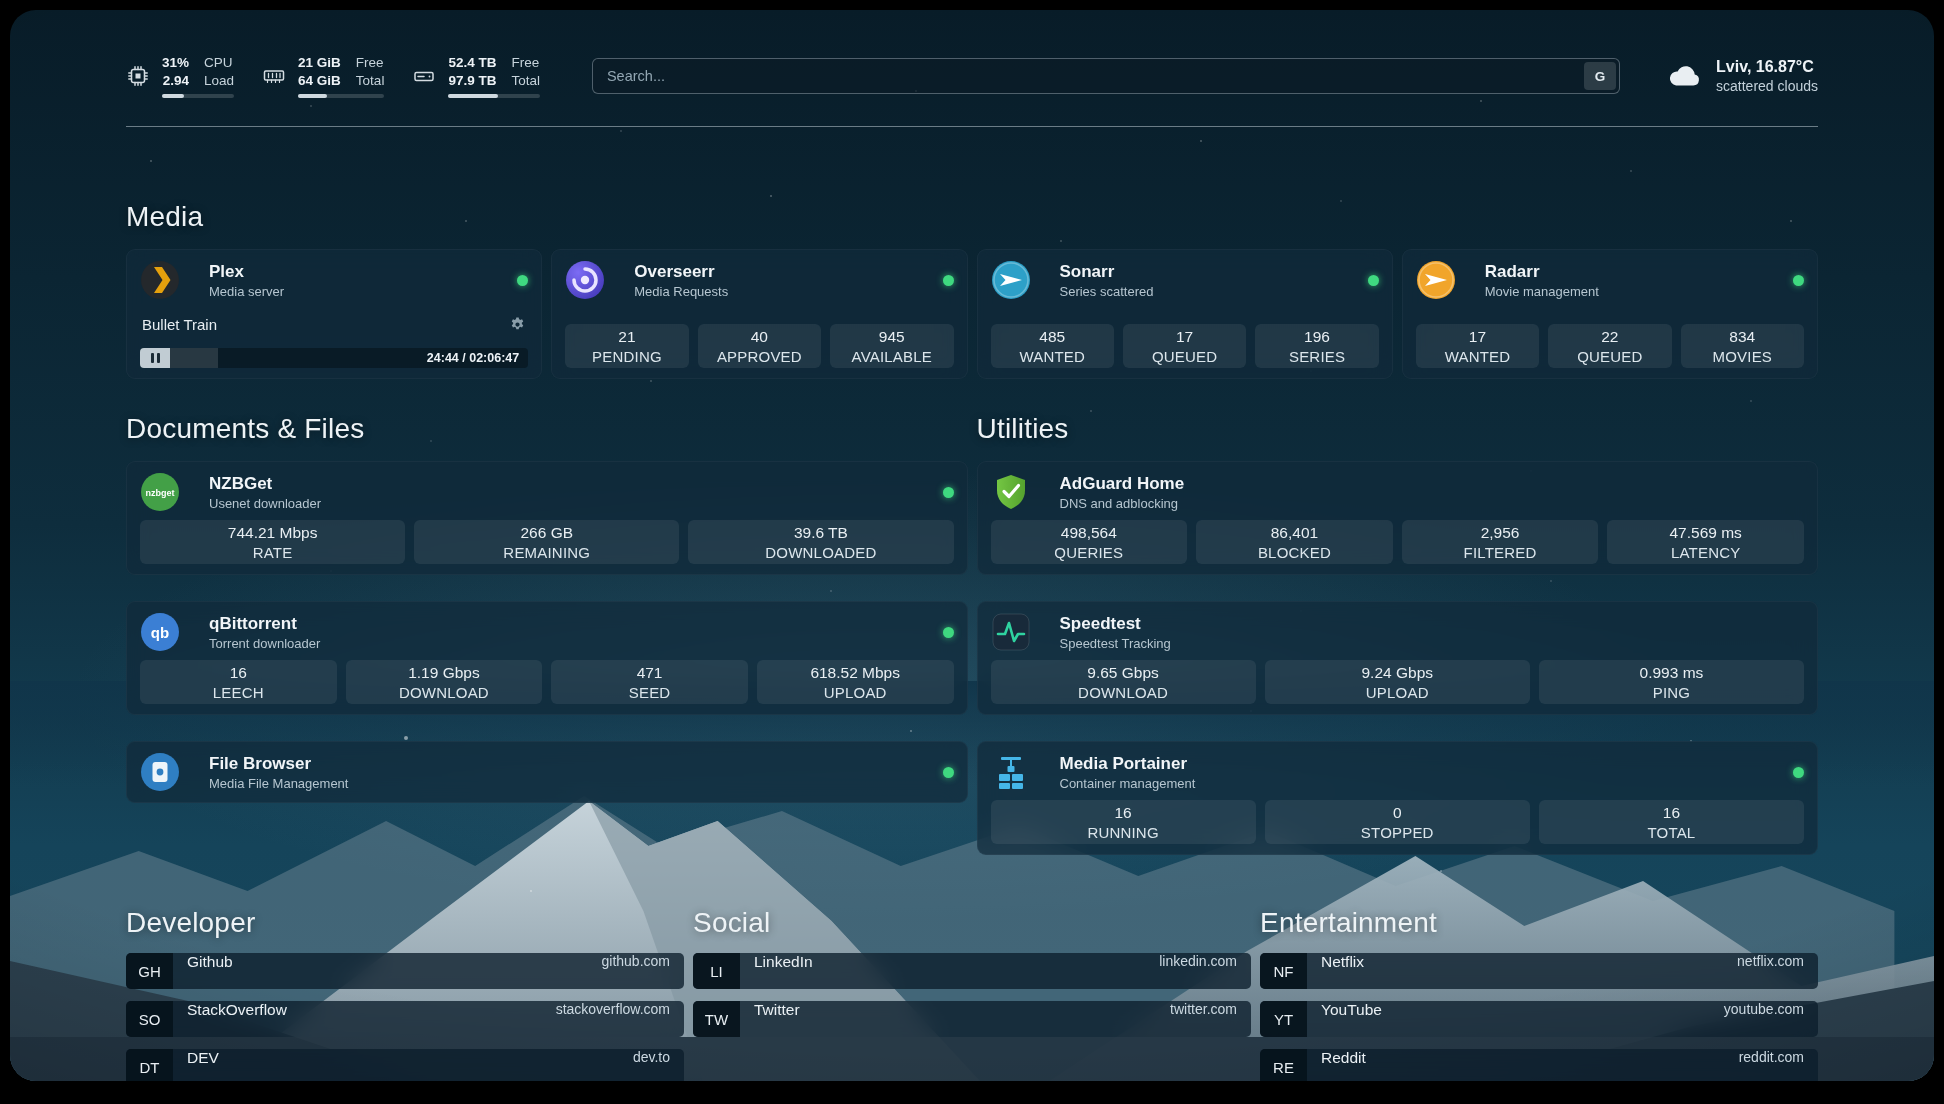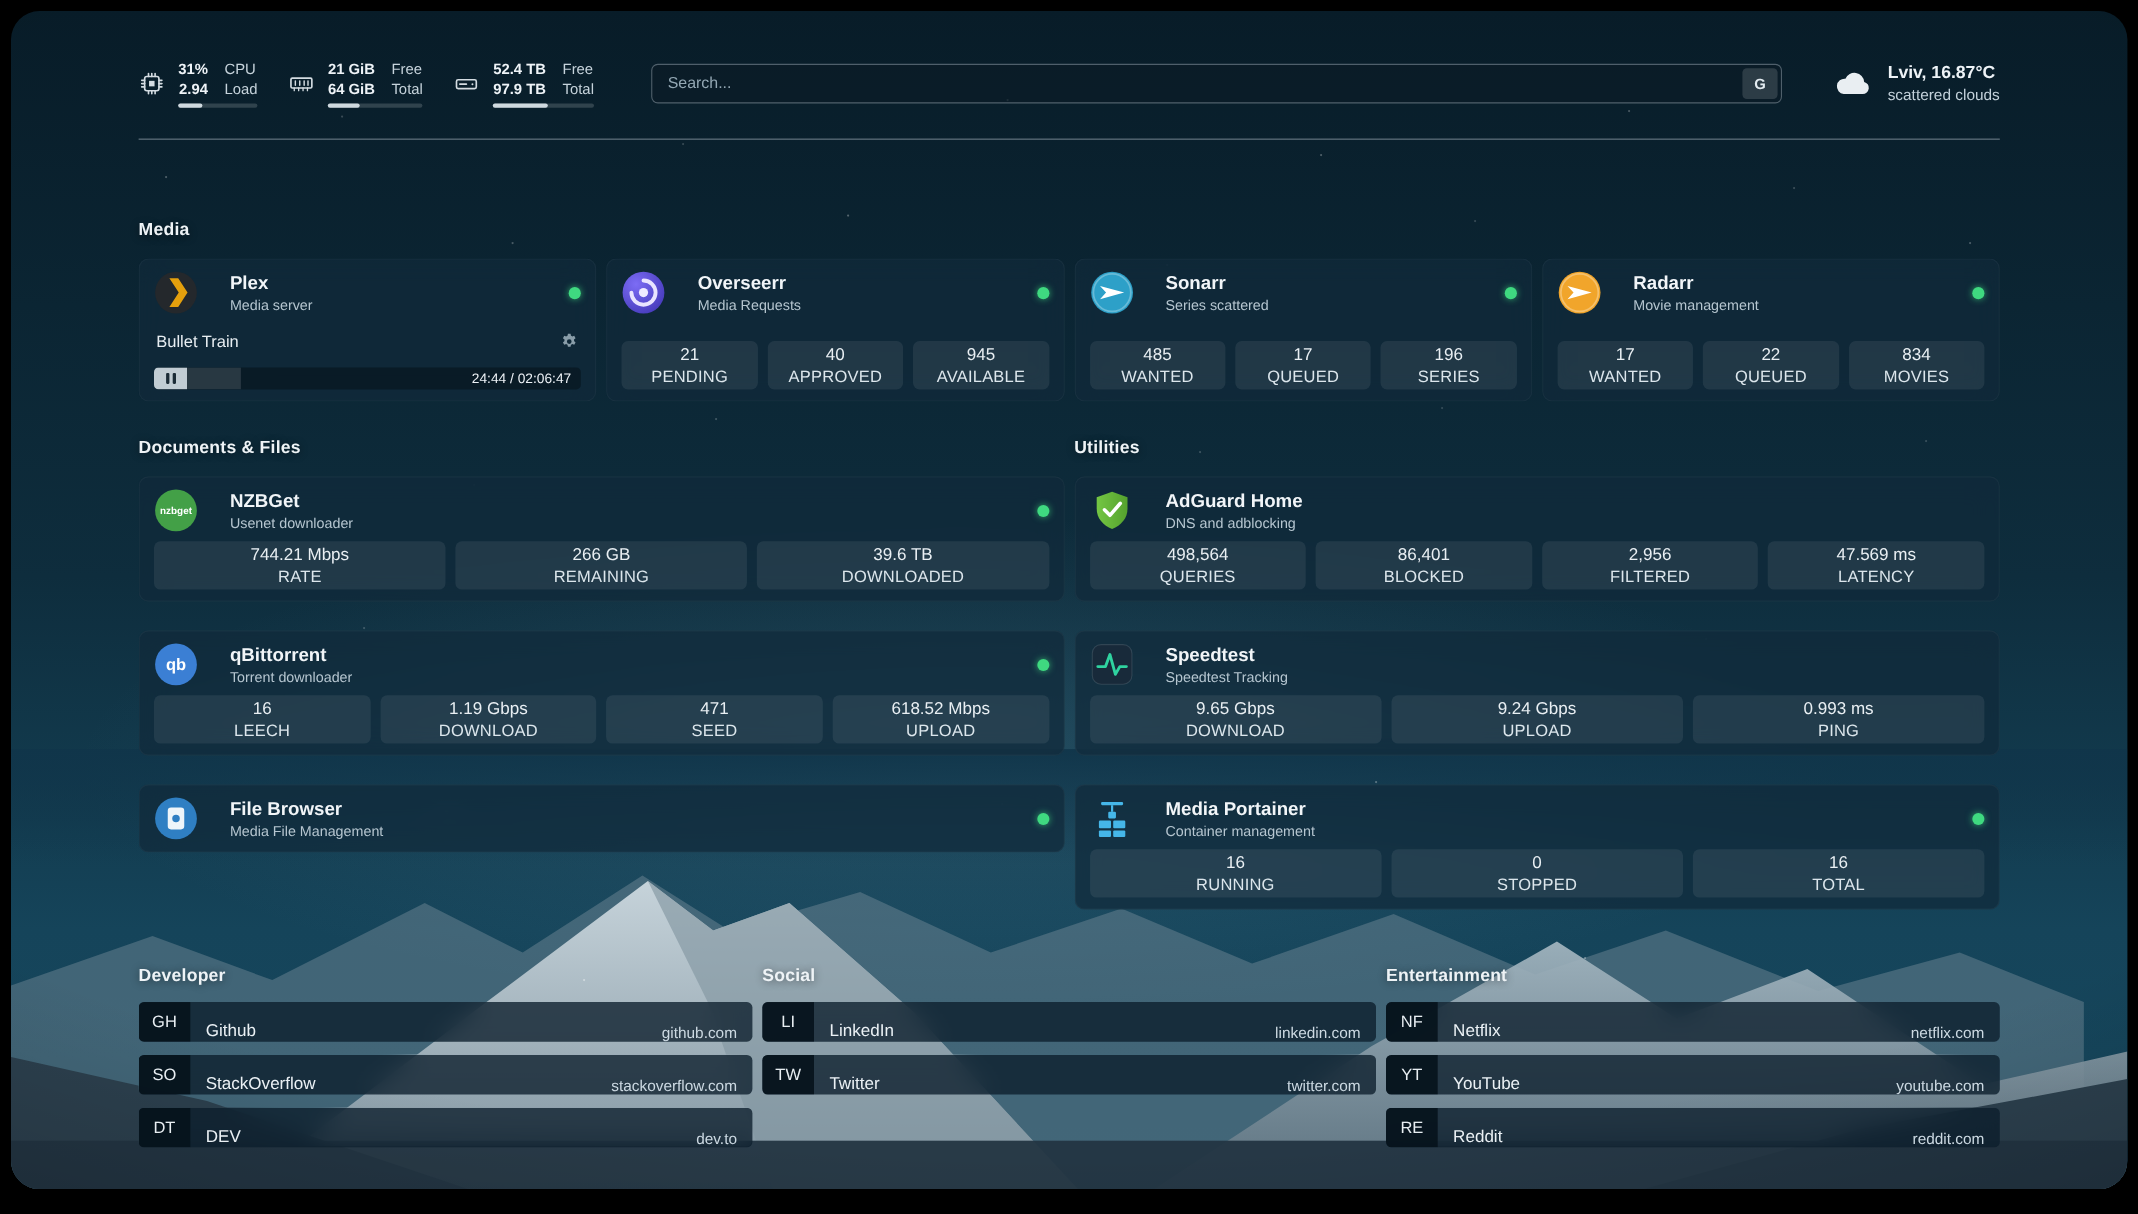--- a/index.html
+++ b/index.html
@@ -55,21 +55,21 @@
                    background:rgba(255,255,255,.14); color:#e3ebf0; font-size:13.5px; font-weight:600;
                    display:flex; align-items:center; justify-content:center; cursor:pointer; }
 
   .weather { display:flex; align-items:center; gap:12px; color:#eef3f7; }
   .w-loc { font-size:16px; font-weight:600; }
   .w-cond { font-size:14px; color:#c3d1da; margin-top:2px; }
 
   .divider { height:1px; background:rgba(203,216,224,.5); margin-top:24px; }
 
   
-  .section-title { font-size:16px; font-weight:700; color:#eef3f6; letter-spacing:.2px;
+  .section-title { font-size:28px; font-weight:400; color:#eef3f6; letter-spacing:.2px;
                    text-shadow:0 1px 8px rgba(0,0,0,.45); }
   .media-title { margin:74px 0 16px; }
 
   .media-grid { display:grid; grid-template-columns:repeat(4,1fr); gap:9px; }
   .card { background:rgba(17,42,58,.72); border:1px solid rgba(255,255,255,.04);
           border-radius:9px; padding:10px 13px; cursor:pointer; -webkit-backdrop-filter:blur(12px); backdrop-filter:blur(12px); }
   .media-card { height:130px; display:flex; flex-direction:column; justify-content:space-between; }
 
   .card-head { display:flex; align-items:center; gap:29px; }
   .app-icon { width:40px; height:40px; flex:0 0 auto; }
@@ -90,33 +90,33 @@
   .plex-row { display:flex; align-items:center; justify-content:space-between;
               font-size:15px; color:#e8eef2; padding:0 2px; }
   .gear { cursor:pointer; opacity:.85; }
   .plex-bar { display:flex; align-items:center; height:20px; border-radius:4px; overflow:hidden;
               background:rgba(5,16,24,.55); }
   .pause-pill { width:30px; align-self:stretch; background:rgba(226,236,242,.85);
                 display:flex; align-items:center; justify-content:center; gap:3px; cursor:pointer; }
   .pause-pill i { width:3px; height:10px; background:#1b2b36; border-radius:1px; }
   .plex-track { flex:1; align-self:stretch; position:relative; }
   .plex-fill { position:absolute; left:0; top:0; bottom:0; background:rgba(255,255,255,.13); }
-  .plex-time { font-size:12.5px; font-weight:400; color:#eef3f7; padding:0 9px; white-space:nowrap; }
+  .plex-time { font-size:12.5px; font-weight:700; color:#eef3f7; padding:0 9px; white-space:nowrap; }
 
   .columns { display:flex; gap:9px; margin-top:34px; align-items:flex-start; }
   .col { flex:1; min-width:0; }
   .col .section-title { margin-bottom:16px; }
   .col .card + .card { margin-top:26px; }
 
   
   .bookmarks { display:flex; gap:9px; margin-top:52px; }
   .bm-col { flex:1; min-width:0; }
   .bm-col .section-title { margin-bottom:14px; }
   .bm-list { display:flex; flex-direction:column; gap:12px; }
-  .bm-row { display:flex; align-items:flex-end; height:36px; background:rgba(12,30,43,.78);
+  .bm-row { display:flex; align-items:flex-start; height:36px; background:rgba(12,30,43,.78);
             border-radius:5px; overflow:hidden; cursor:pointer; -webkit-backdrop-filter:blur(10px); backdrop-filter:blur(10px); }
   .bm-abbr { width:47px; align-self:stretch; background:rgba(7,19,28,.9); color:#e8eef2;
              font-size:15px; display:flex; align-items:center; justify-content:center; }
   .bm-name { margin-left:14px; font-size:15.5px; color:#ebf1f5; }
   .bm-url { margin-left:auto; margin-right:14px; font-size:14px; color:#ccd9e2; }
 </style>
 </head>
 <body>
 
 <div class="screen">

